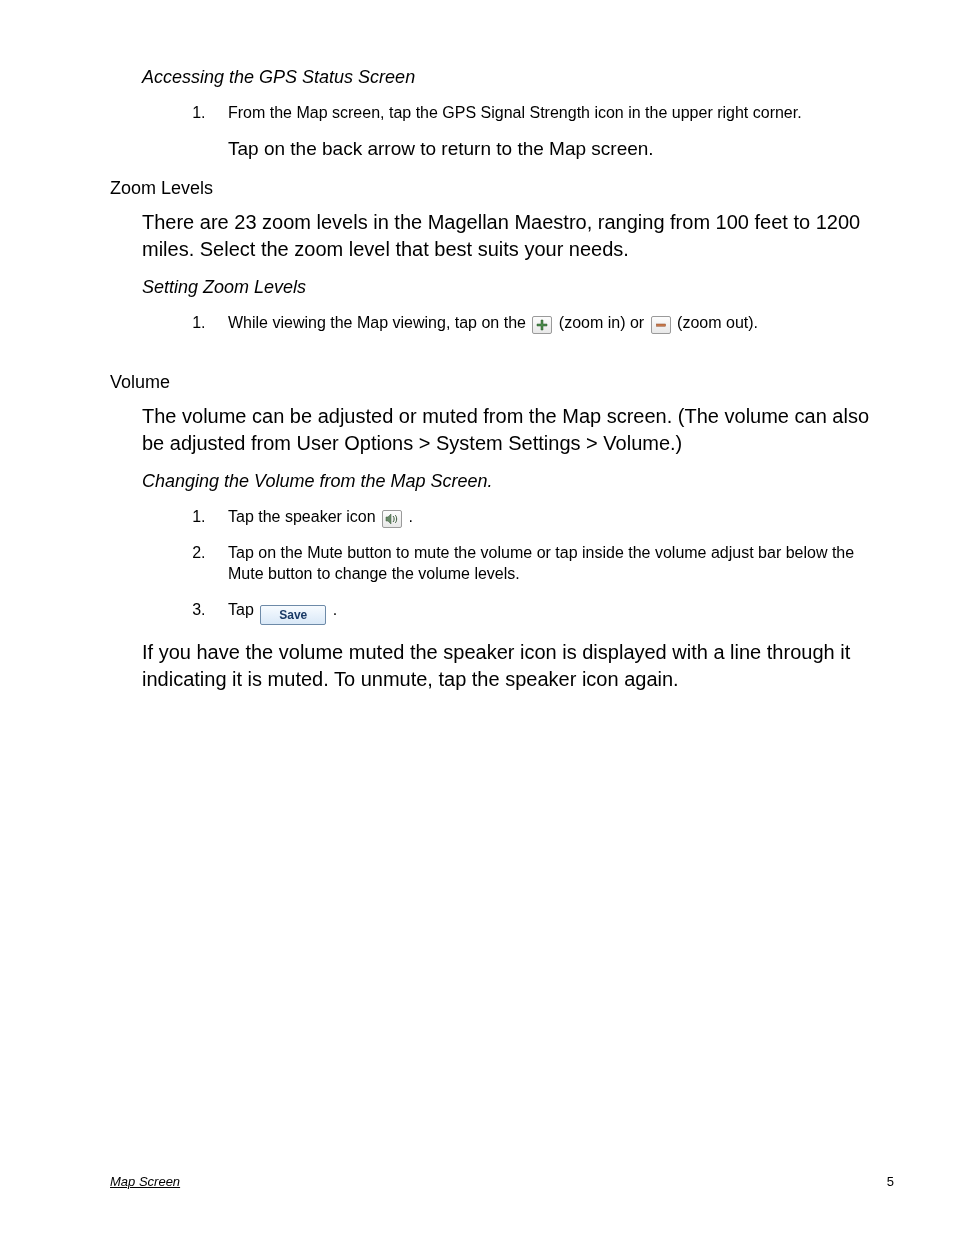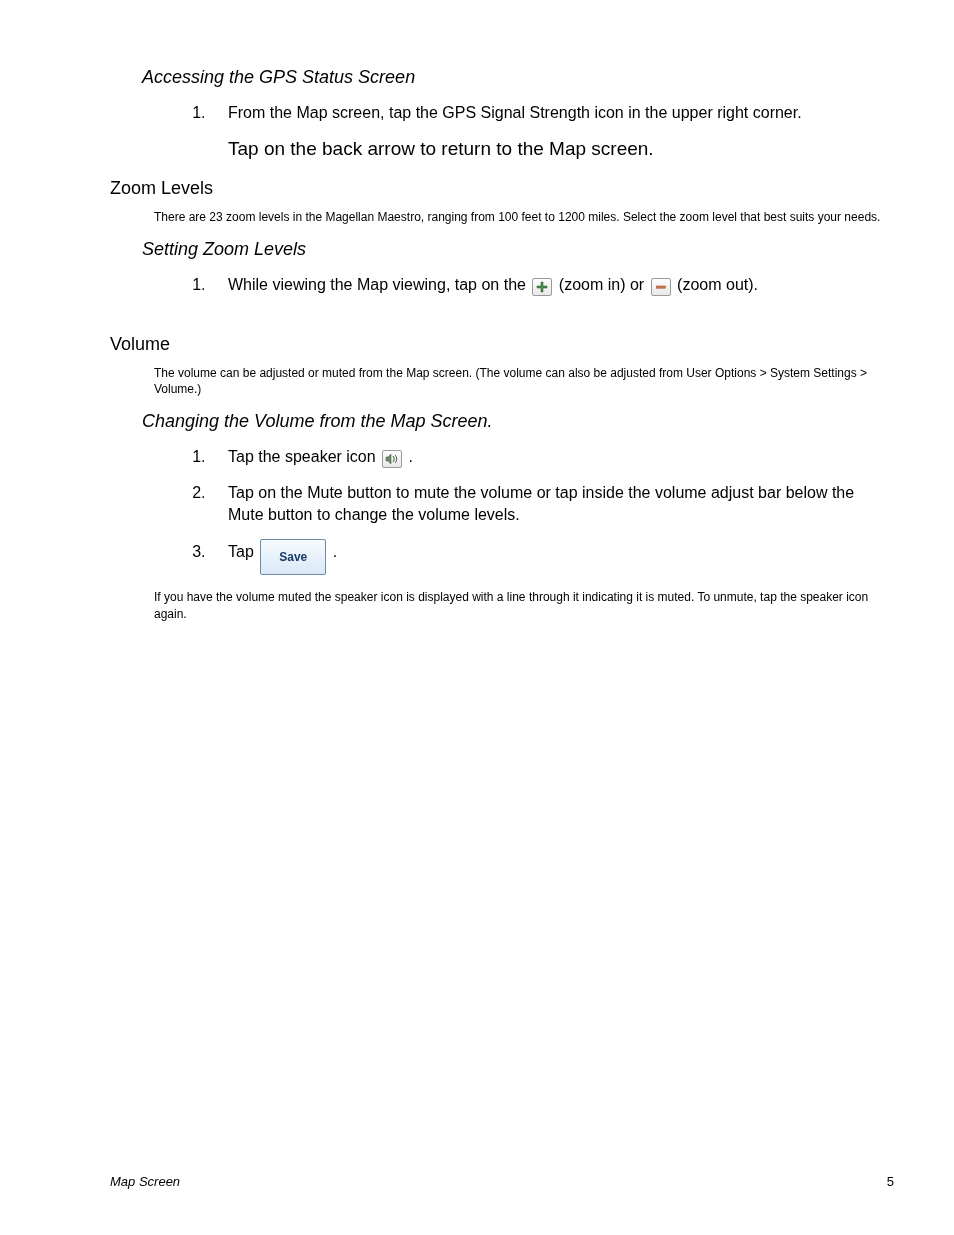--- a/index.html
+++ b/index.html
@@ -1,42 +1,42 @@
 <!DOCTYPE html>
 <html><head>
   <meta charset="utf-8">
   <style>
     * { box-sizing: border-box; margin: 0; padding: 0; }
     html, body { width: 954px; height: 1235px; background: #fff; font-family: Arial, Helvetica, sans-serif; color: #000; }
     .page { position: relative; width: 954px; height: 1235px; padding: 55px 60px 40px 110px; }
     .sub-h { font-style: italic; font-size: 18px; margin-left: 32px; margin-bottom: 14px; margin-top: 12px; }
     .sec-h { font-weight: normal; font-size: 18px; margin-bottom: 10px; margin-top: 18px; }
-    .body-p { font-size: 12px; line-height: 1.35; margin-left: 44px; margin-bottom: 14px; }
+    .body-p { font-size: 20px; line-height: 1.35; margin-left: 32px; margin-bottom: 14px; }
     ol.steps { list-style: decimal; margin-left: 100px; padding: 0; font-size: 16px; }
     ol.steps > li { padding-left: 18px; margin-bottom: 14px; line-height: 1.35; }
     ol.steps > li::marker { font-size: 16px; }
     .ital { }
     .indent-sub { margin-left: 118px; font-size: 19px; }
     .icon-box {
       display: inline-flex; align-items: center; justify-content: center;
       width: 20px; height: 18px; vertical-align: -3px;
       background: linear-gradient(#fdfdfd,#e8e8e8);
       border: 1px solid #9a9a9a; border-radius: 2px; margin: 0 2px;
     }
     .icon-box svg { display: block; }
     .save-btn {
       display: inline-flex; align-items: center; justify-content: center;
-      width: 66px; height: 36px; vertical-align: -4px;
+      width: 66px; height: 20px; vertical-align: -4px;
       background: linear-gradient(#f7fbff,#d9e8f7);
       border: 1px solid #6d8aa8; border-radius: 2px;
       font-size: 12px; font-weight: bold; color: #1a3a66;
       margin: 0 2px; font-family: Arial, Helvetica, sans-serif;
     }
     .footer { position: absolute; left: 110px; right: 60px; bottom: 46px; display: flex; justify-content: space-between; font-size: 13px; }
-    .footer .left { font-style: italic; }
+    .footer .left { font-style: italic; text-decoration: underline; }
   </style>
 </head>
 <body>
 
 <div class="page">
 
   <div class="sub-h">Accessing the GPS Status Screen</div>
   <ol class="steps">
     <li>
       <span>From the </span><span class="ital">Map</span><span> screen, tap the GPS Signal Strength icon in the upper right corner.</span>

